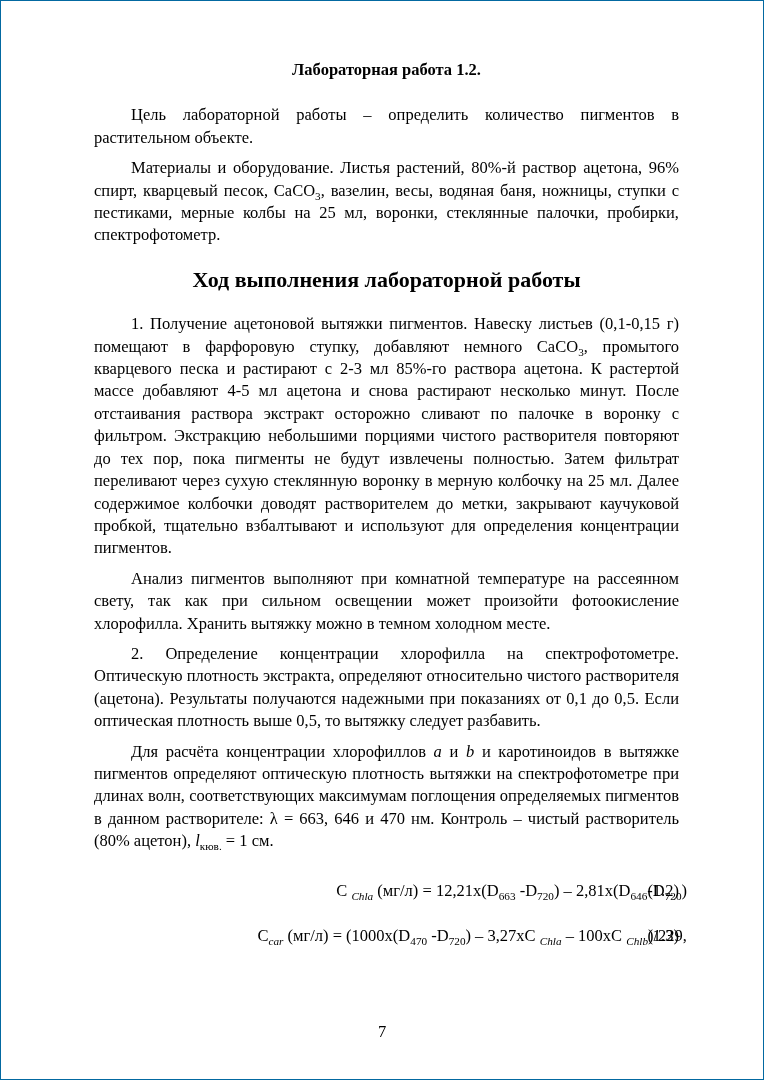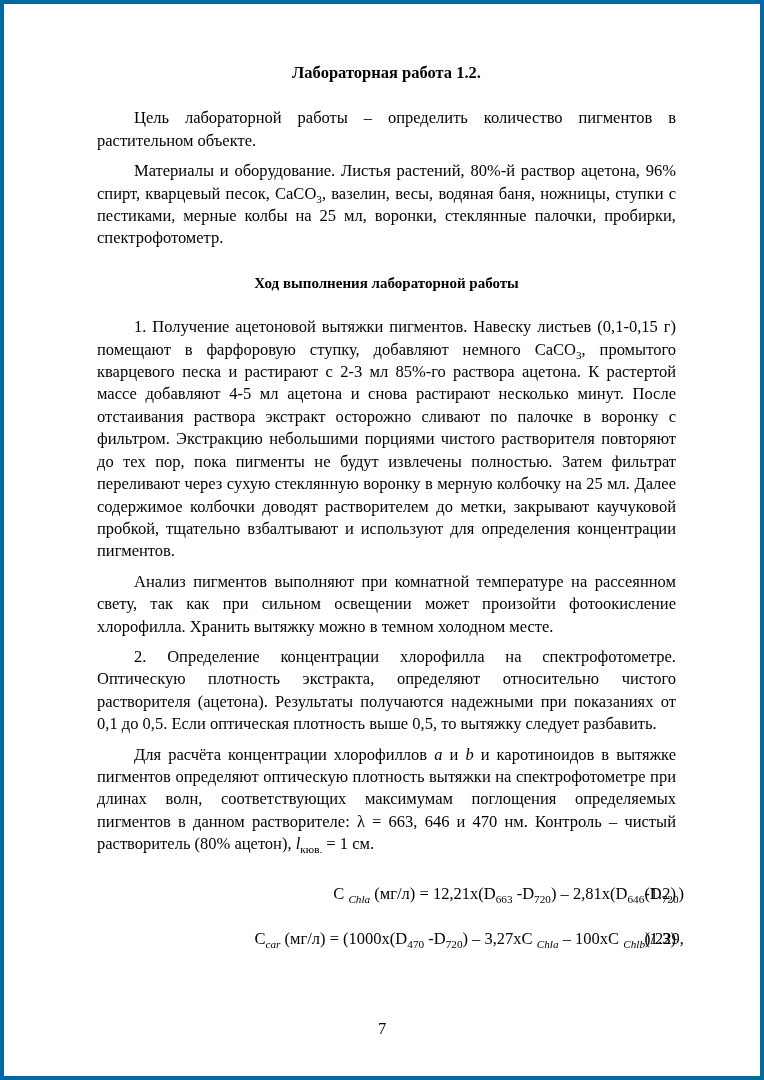--- a/index.html
+++ b/index.html
@@ -2,40 +2,40 @@
 <html lang="ru"><head>
 <meta charset="utf-8">
 <style>
   html,body { margin:0; padding:0; background:#ffffff; }
   .page {
     position: relative;
     width: 764px;
     height: 1080px;
     box-sizing: border-box;
     background: #ffffff;
-    border: 4px solid #0369a1;
+    border: 1px solid #0369a1;
     padding: 58px 76px 0 85px;
     font-family: "Liberation Serif", "DejaVu Serif", serif;
     font-size: 16.5px;
     line-height: 22.4px;
     color: #000;
     overflow: hidden;
   }
   .doc-title {
     text-align: center;
     font-weight: bold;
     margin: 0 0 23px 0;
   }
   .para {
     margin: 8px;
     text-align: justify;
     text-indent: 37px;
   }
   .section-heading {
-    font-size: 15px;
+    font-size: 22px;
     font-weight: bold;
     text-align: center;
     margin: 22px 0;
   }
   sub {
     font-size: 68%;
     line-height: 0;
   }
   .equation {
     position: relative;

